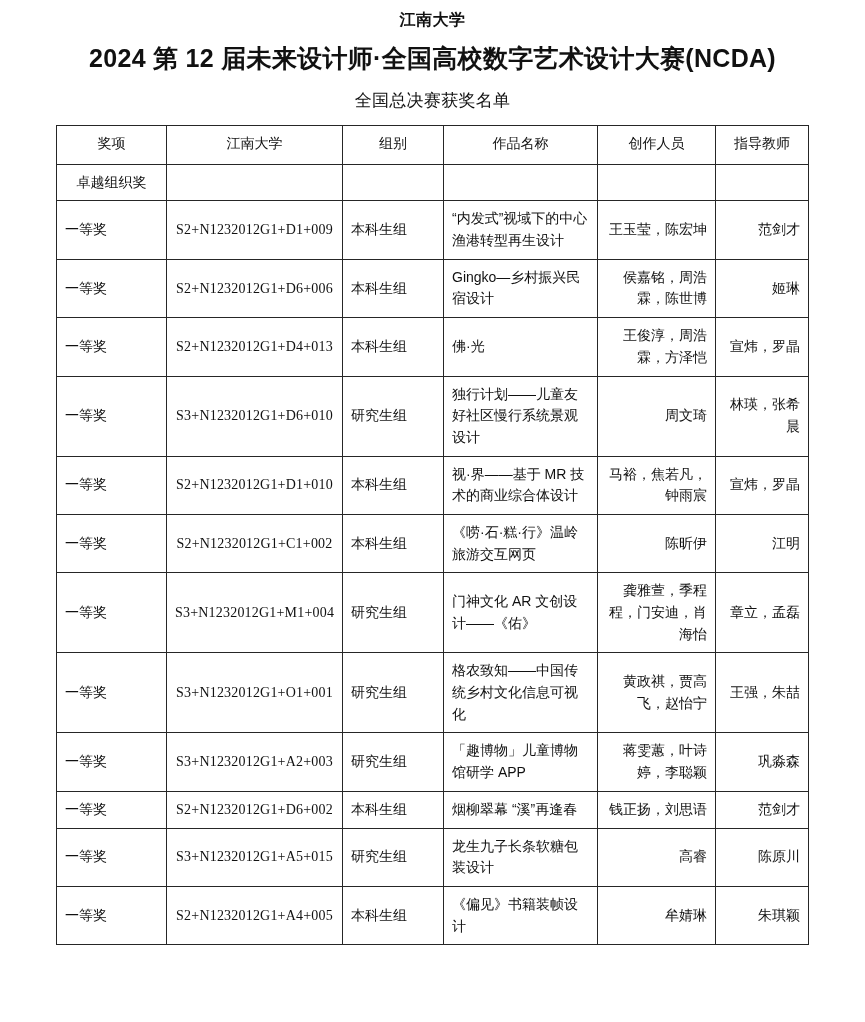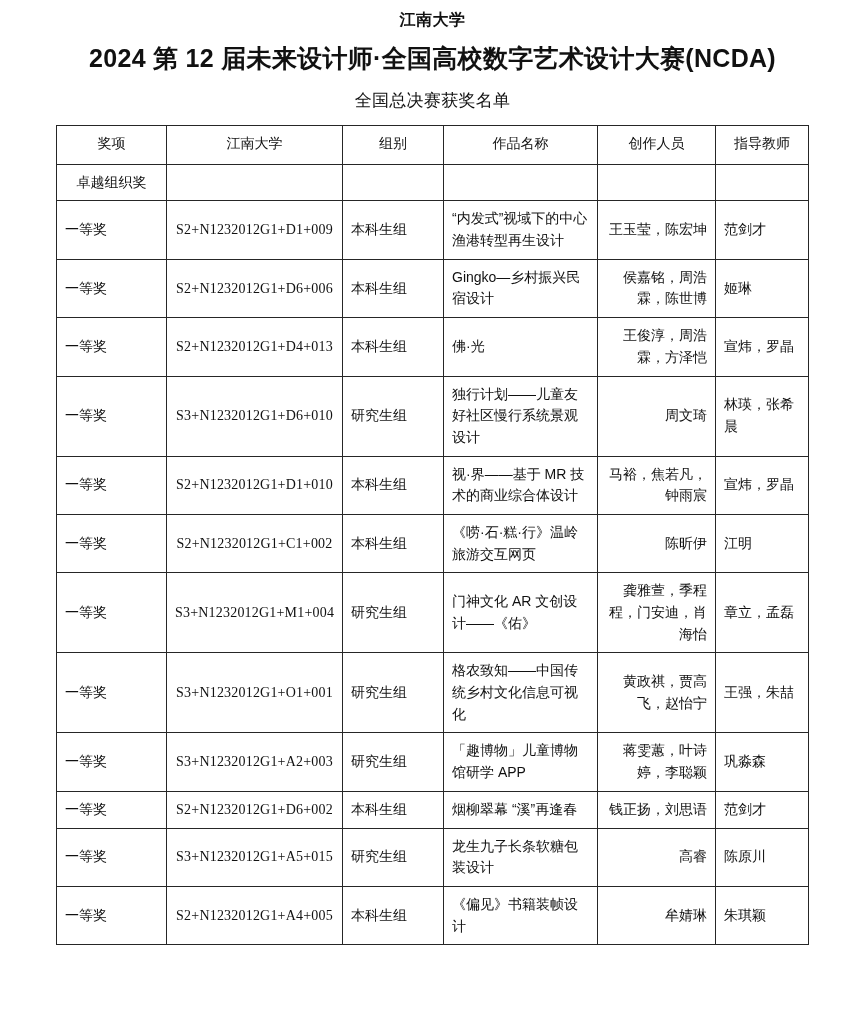--- a/index.html
+++ b/index.html
@@ -61,21 +61,21 @@
   table.award-table thead td {
     text-align: center;
     padding: 8px 6px;
     font-family: Liberation Mono, monospace;
   }
   .c-award { width: 97px; }
   .c-code  { width: 163px; text-align: center; }
   .c-group { width: 88px; text-align: left; }
   .c-work  { width: 141px; text-align: left; }
   .c-author{ width: 105px; text-align: right; }
-  .c-mentor{ width: 80px; text-align: left; }
+  .c-mentor{ width: 80px; text-align: right; }
   .section-row td {
     text-align: center;
     padding-left: 10px;
   }
   .code-cell {
     font-family: "Liberation Serif", serif;
     font-size: 14px;
     letter-spacing: 0.2px;
   }
   .nowrap { white-space: nowrap; }

